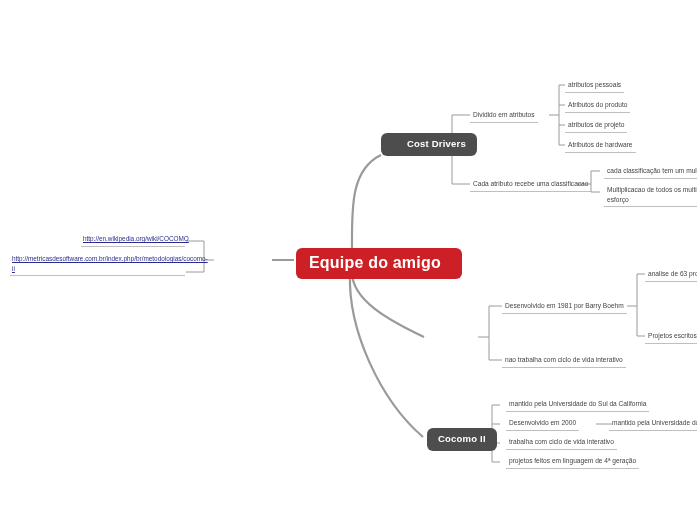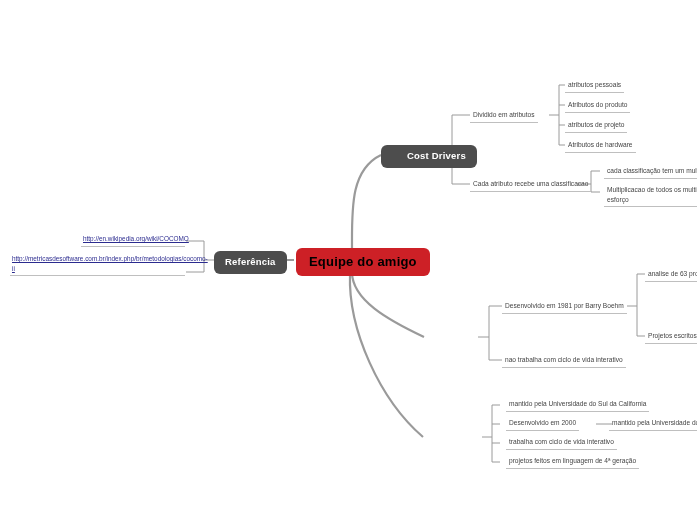--- a/index.html
+++ b/index.html
@@ -32,26 +32,26 @@
   }
 
   
   .node {
     position: absolute;
     box-sizing: border-box;
     white-space: nowrap;
   }
   .node-root {
     background: #cd2026;
-    color: #000000;
+    color: #ffffff;
     border-radius: 6px;
-    font-size: 13px;
+    font-size: 16px;
     font-weight: bold;
     letter-spacing: 0.2px;
-    padding: 7px 13px 8px 13px;
+    padding: 7px 21px 8px 13px;
     line-height: 1;
   }
   .node-main {
     background: #4d4d4d;
     color: #ffffff;
     border-radius: 6px;
     font-size: 9.5px;
     font-weight: bold;
     letter-spacing: 0.2px;
     padding: 6px 11px 7px 11px;
@@ -138,47 +138,47 @@
       <path d="M492,443 L500,443"></path>
       <path d="M492,462 L500,462"></path>
 
       <path d="M596,424 L605,424"></path>
       <path d="M605,424 L612,424"></path>
     </g>
   </svg>
 
   <div class="node node-root" style="left:296px; top:248px;">Equipe do amigo</div>
 
-  <div class="node node-main" style="left:381px; top:145px;padding-left:26px;">Cost Drivers</div>
+  <div class="node node-main" style="left:381px; top:133px;padding-left:26px;">Cost Drivers</div>
 
   <div class="node node-leaf" style="left:470px; top:110px;">Dividido em atributos</div>
 
   <div class="node node-leaf" style="left:565px; top:80px;">atributos pessoais</div>
   <div class="node node-leaf" style="left:565px; top:100px;">Atributos do produto</div>
   <div class="node node-leaf" style="left:565px; top:120px;">atributos de projeto</div>
   <div class="node node-leaf" style="left:565px; top:140px;">Atributos de hardware</div>
 
   <div class="node node-leaf" style="left:470px; top:179px;">Cada atributo recebe uma classificacao</div>
 
   <div class="node node-leaf" style="left:604px; top:166px;">cada classificação tem um multip</div>
   <div class="node node-leaf wrap" style="left:604px; top:185px; width:110px;">Multiplicacao de todos os multipl esforço</div>
 
-  <div class="node node-main" style="left:214px; top:251px;">Referência</div>
 
   <div class="node node-link" style="left:81px; top:234px; width:104px; text-align:center;">http://en.wikipedia.org/wiki/COCOMO</div>
   <div class="node node-link" style="left:10px; top:254px; width:175px;">http://metricasdesoftware.com.br/index.php/br/metodologias/cocomo-ii</div>
 
 
   <div class="node node-leaf" style="left:502px; top:301px;">Desenvolvido em 1981 por Barry Boehm</div>
 
   <div class="node node-leaf" style="left:645px; top:269px;">analise de 63 proj</div>
   <div class="node node-leaf" style="left:645px; top:331px;">Projetos escritos e</div>
 
   <div class="node node-leaf" style="left:502px; top:355px;">nao trabalha com ciclo de vida interativo</div>
 
+  <div class="node node-main" style="left:427px; top:428px;">Cocomo II</div>
 
   <div class="node node-leaf" style="left:506px; top:399px;">mantido pela Universidade do Sul da California</div>
   <div class="node node-leaf" style="left:506px; top:418px;">Desenvolvido em 2000</div>
   <div class="node node-leaf" style="left:609px; top:418px;">mantido pela Universidade do Sul</div>
   <div class="node node-leaf" style="left:506px; top:437px;">trabalha com ciclo de vida interativo</div>
   <div class="node node-leaf" style="left:506px; top:456px;">projetos feitos em linguagem de 4ª geração</div>
 
 </div>
 
 </body></html>

